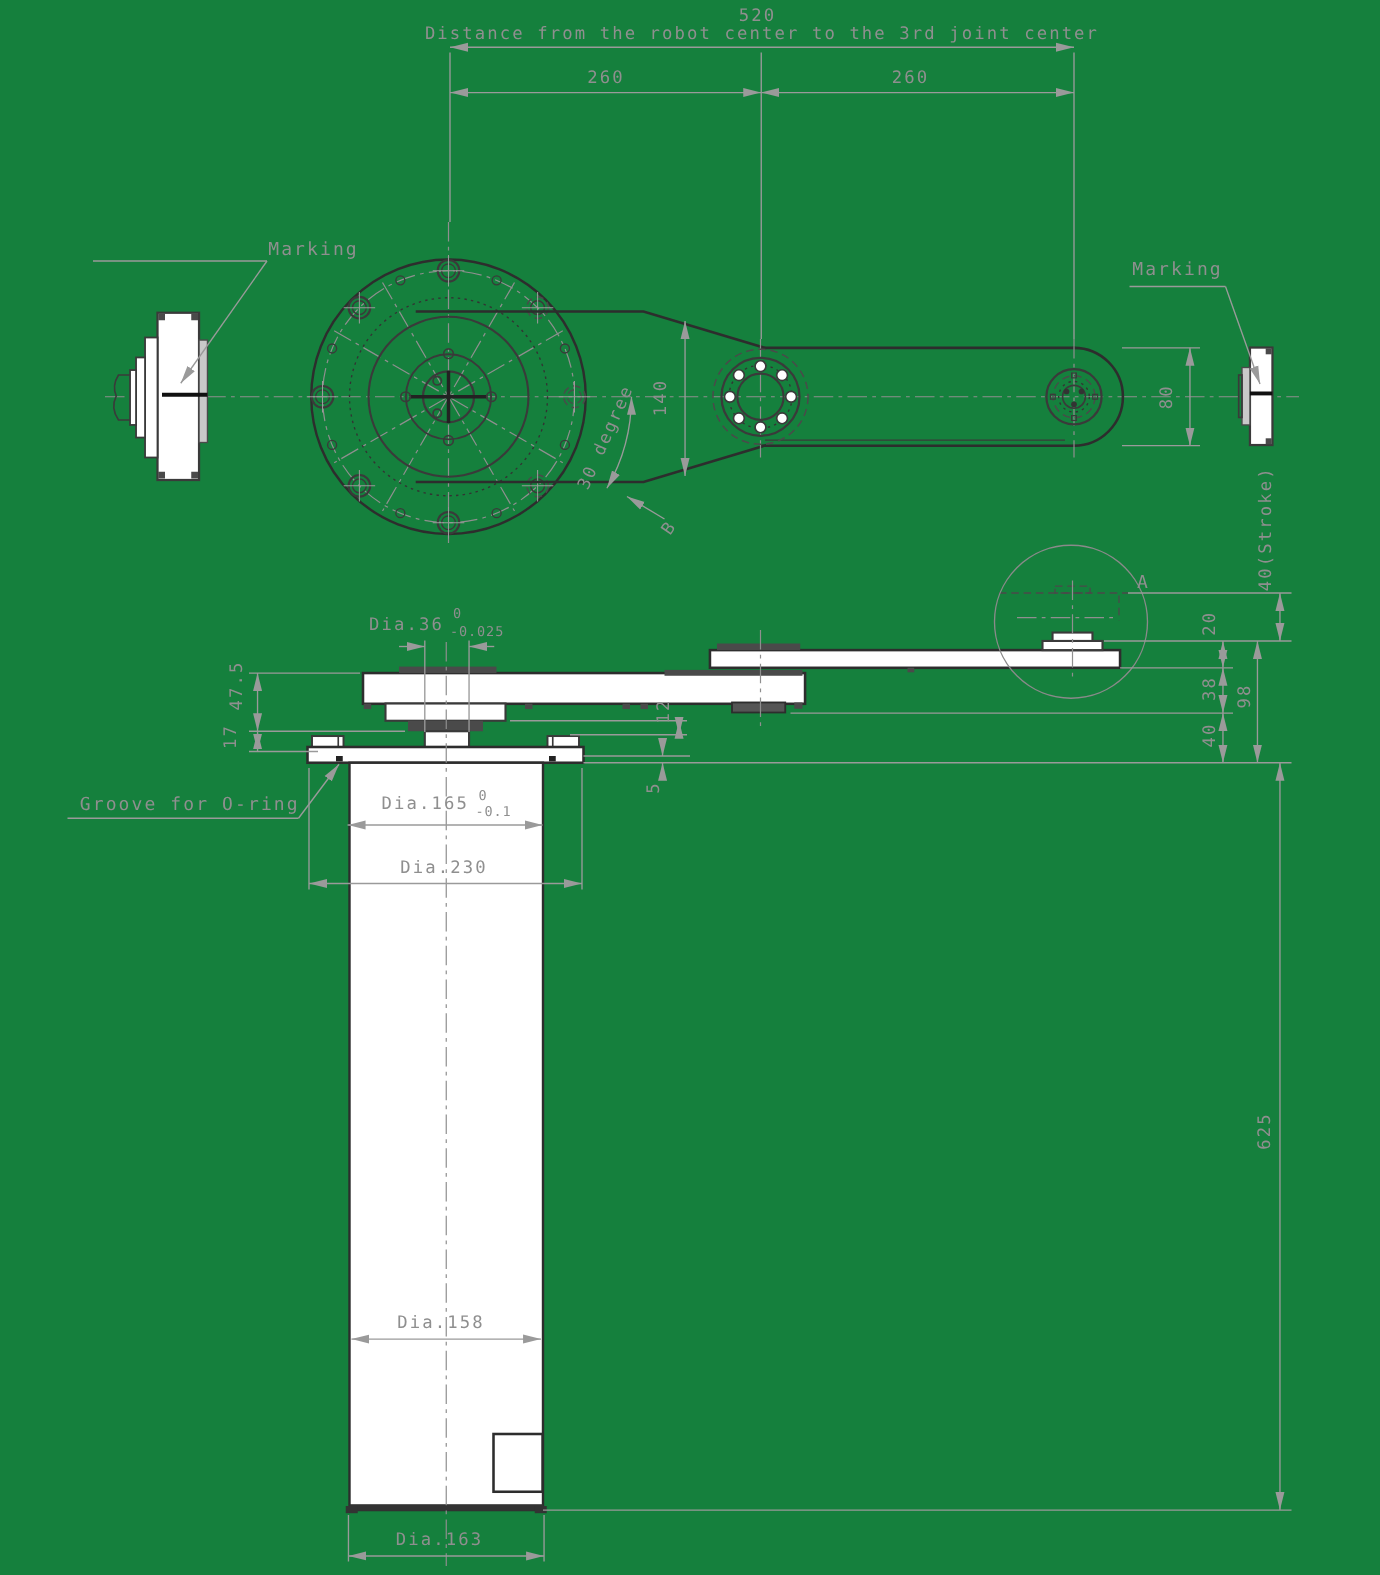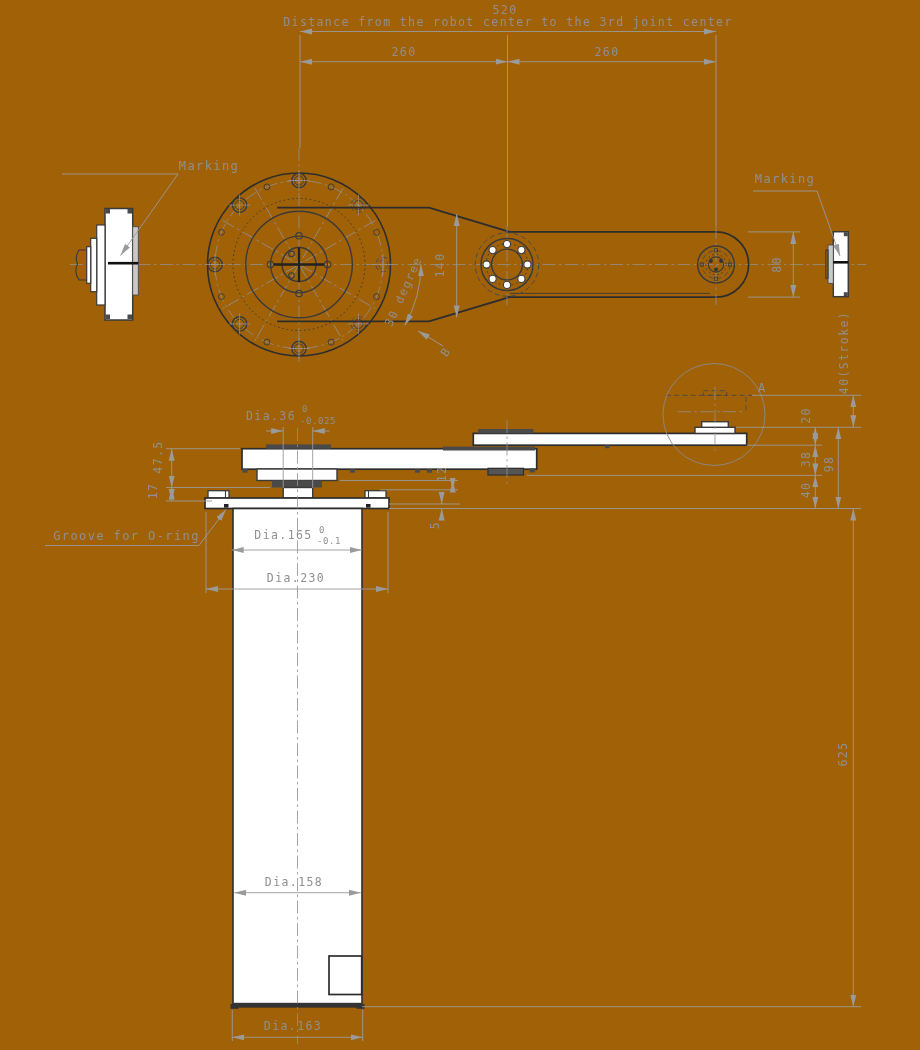--- a/index.html
+++ b/index.html
@@ -1,16 +1,16 @@
 <!DOCTYPE html>
 <html><head>
 <meta charset="utf-8">
 <style>
   html,body{margin:0;padding:0;background:#ffffff;}
-  .stage{width:920px;height:1050px;position:relative;background:#a16207;overflow:hidden;}
+  .stage{width:920px;height:1050px;position:relative;background:#15803d;overflow:hidden;}
   svg{display:block;}
   
   .ol{stroke:#2d2d2d;stroke-width:1.7;fill:none;stroke-linecap:square;}
   .olw{stroke:#2d2d2d;stroke-width:1.7;fill:#ffffff;}
   .ol2{stroke:#3a3a3a;stroke-width:1.1;fill:none;}
   .ol2w{stroke:#3a3a3a;stroke-width:1.2;fill:#ffffff;}
   .capf{fill:#4a4a4a;stroke:none;}
   .band{fill:#c9c9c9;stroke:#4a4a4a;stroke-width:0.9;}
   .tick{stroke:#111111;stroke-width:2.6;fill:none;}
   

